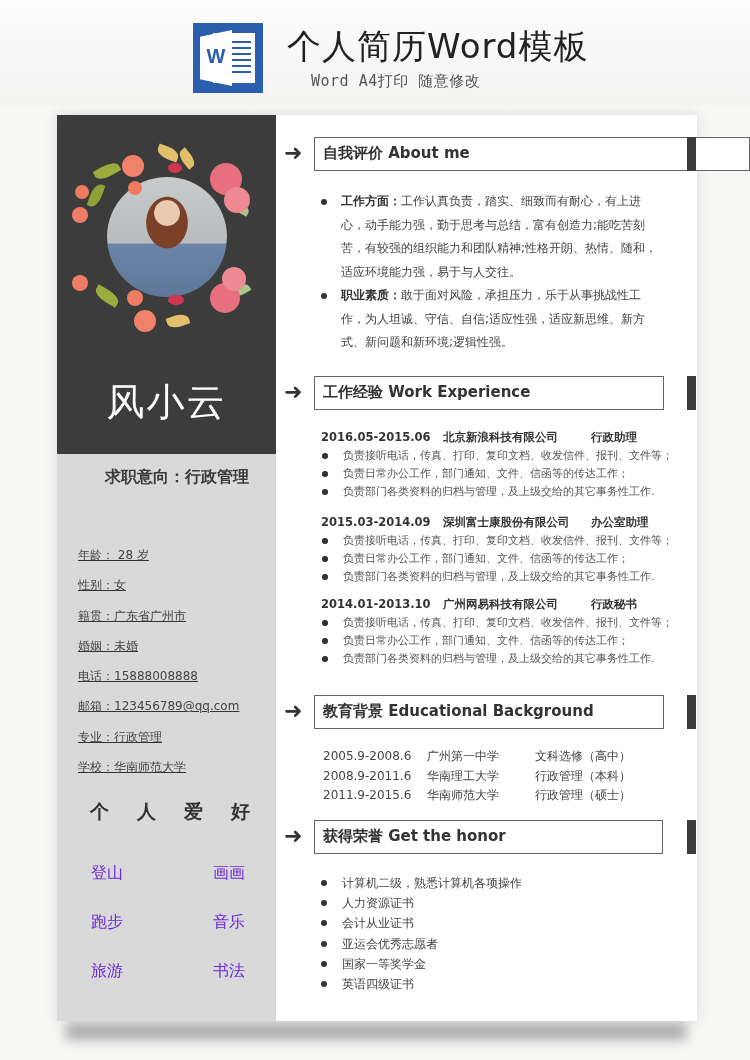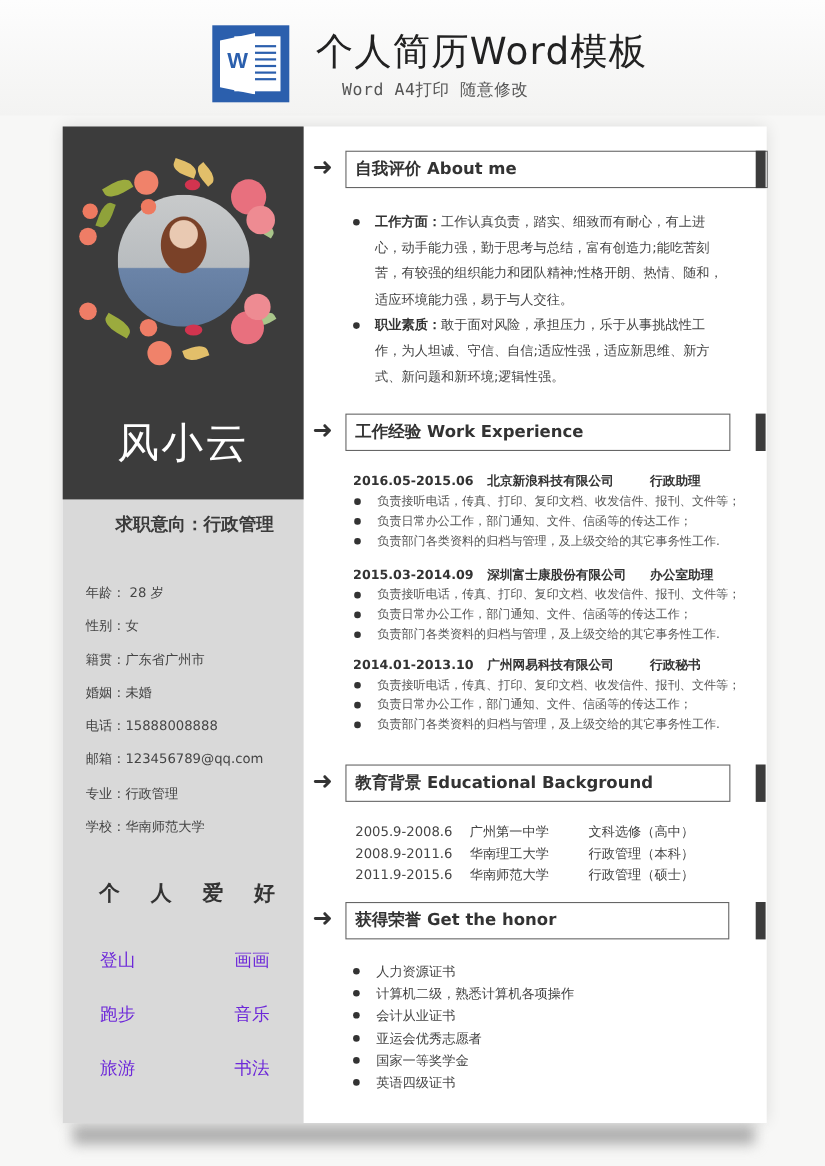--- a/index.html
+++ b/index.html
@@ -30,21 +30,21 @@
   .wreath { position: absolute; left: 15px; top: 30px; width: 190px; height: 190px; }
   .photo { position: absolute; left: 35px; top: 32px; width: 120px; height: 120px; border-radius: 50%;
     background: radial-gradient(circle at 50% 30%, #e9c9b2 0 12%, transparent 13%),
                 radial-gradient(ellipse at 50% 38%, #7a4128 0 24%, transparent 25%),
                 linear-gradient(180deg, #c8cacb 0%, #b8bcbf 55%, #6b84a8 56%, #5e7799 100%); }
   .flower { position: absolute; border-radius: 50%; }
   .leaf { position: absolute; border-radius: 0 60% 0 60%; }
 
   .name { position: absolute; left: 0; top: 262px; width: 219px; text-align: center; font-size: 38px; color: #fff; font-family: "DejaVu Serif", serif; letter-spacing: 2px; }
   .intent { position: absolute; left: 0; top: 352px; width: 240px; text-align: center; font-size: 16px; font-weight: bold; color: #3a3a3a; }
-  .info { position: absolute; left: 21px; top: 416px; }
+  .info { position: absolute; left: 21px; top: 432px; text-decoration: underline; }
   .info-row { height: 30.3px; font-size: 12px; color: #444; white-space: nowrap; }
   .hobby-title { position: absolute; left: 33px; top: 684px; width: 160px; display: flex; justify-content: space-between; font-size: 19px; font-weight: bold; color: #333; }
   .hobbies { position: absolute; left: 34px; top: 748px; width: 154px; }
   .hobby-row { display: flex; justify-content: space-between; height: 49px; font-size: 16px; color: #6d28d9; }
 
   
   .section-head { position: absolute; left: 227px; height: 34px; }
   .sh-arrow { position: absolute; left: 0; top: 4px; font-size: 22px; font-weight: bold; color: #333; line-height: 24px; }
   .sh-box { position: absolute; left: 30px; top: 0; height: 34px; border: 1.5px solid #666; background: #fff; padding-left: 8px; font-size: 15px; font-weight: bold; color: #333; line-height: 31px; white-space: nowrap; }
   .side-bar { position: absolute; left: 630px; width: 9px; height: 34px; background: #3c3c3c; }
@@ -154,21 +154,21 @@
         </div>
       <div class="hobby-row">
           <span>旅游</span>
           <span>书法</span>
         </div>
     </div>
   </div>
 
   <div class="section-head" style="top:22px">
     <span class="sh-arrow">➜</span>
-    <div class="sh-box" style="width:384px">自我评价 About me</div>
+    <div class="sh-box" style="width:436px">自我评价 About me</div>
   </div>
   <div class="side-bar" style="top:22px"></div>
   <div class="about">
     <div class="about-item"><span class="dot"></span><b>工作方面：</b><span>工作认真负责，踏实、细致而有耐心，有上进心，动手能力强，勤于思考与总结，富有创造力;能吃苦刻苦，有较强的组织能力和团队精神;性格开朗、热情、随和，适应环境能力强，易于与人交往。</span></div>
     <div class="about-item"><span class="dot"></span><b>职业素质：</b><span>敢于面对风险，承担压力，乐于从事挑战性工作，为人坦诚、守信、自信;适应性强，适应新思维、新方式、新问题和新环境;逻辑性强。</span></div>
   </div>
 
   <div class="section-head" style="top:261px">
     <span class="sh-arrow">➜</span>
     <div class="sh-box" style="width:350px">工作经验  Work Experience</div>
@@ -228,20 +228,20 @@
         <span>行政管理（硕士）</span>
       </div>
   </div>
 
   <div class="section-head" style="top:705px">
     <span class="sh-arrow">➜</span>
     <div class="sh-box" style="width:349px">获得荣誉 Get the honor</div>
   </div>
   <div class="side-bar" style="top:705px"></div>
   <div class="honors">
+    <div class="honor"><span class="dot"></span><span>计算机二级，熟悉计算机各项操作</span></div>
     <div class="honor"><span class="dot"></span><span>人力资源证书</span></div>
-    <div class="honor"><span class="dot"></span><span>计算机二级，熟悉计算机各项操作</span></div>
     <div class="honor"><span class="dot"></span><span>会计从业证书</span></div>
     <div class="honor"><span class="dot"></span><span>亚运会优秀志愿者</span></div>
     <div class="honor"><span class="dot"></span><span>国家一等奖学金</span></div>
     <div class="honor"><span class="dot"></span><span>英语四级证书</span></div>
   </div>
 </div>
 
 </body></html>

